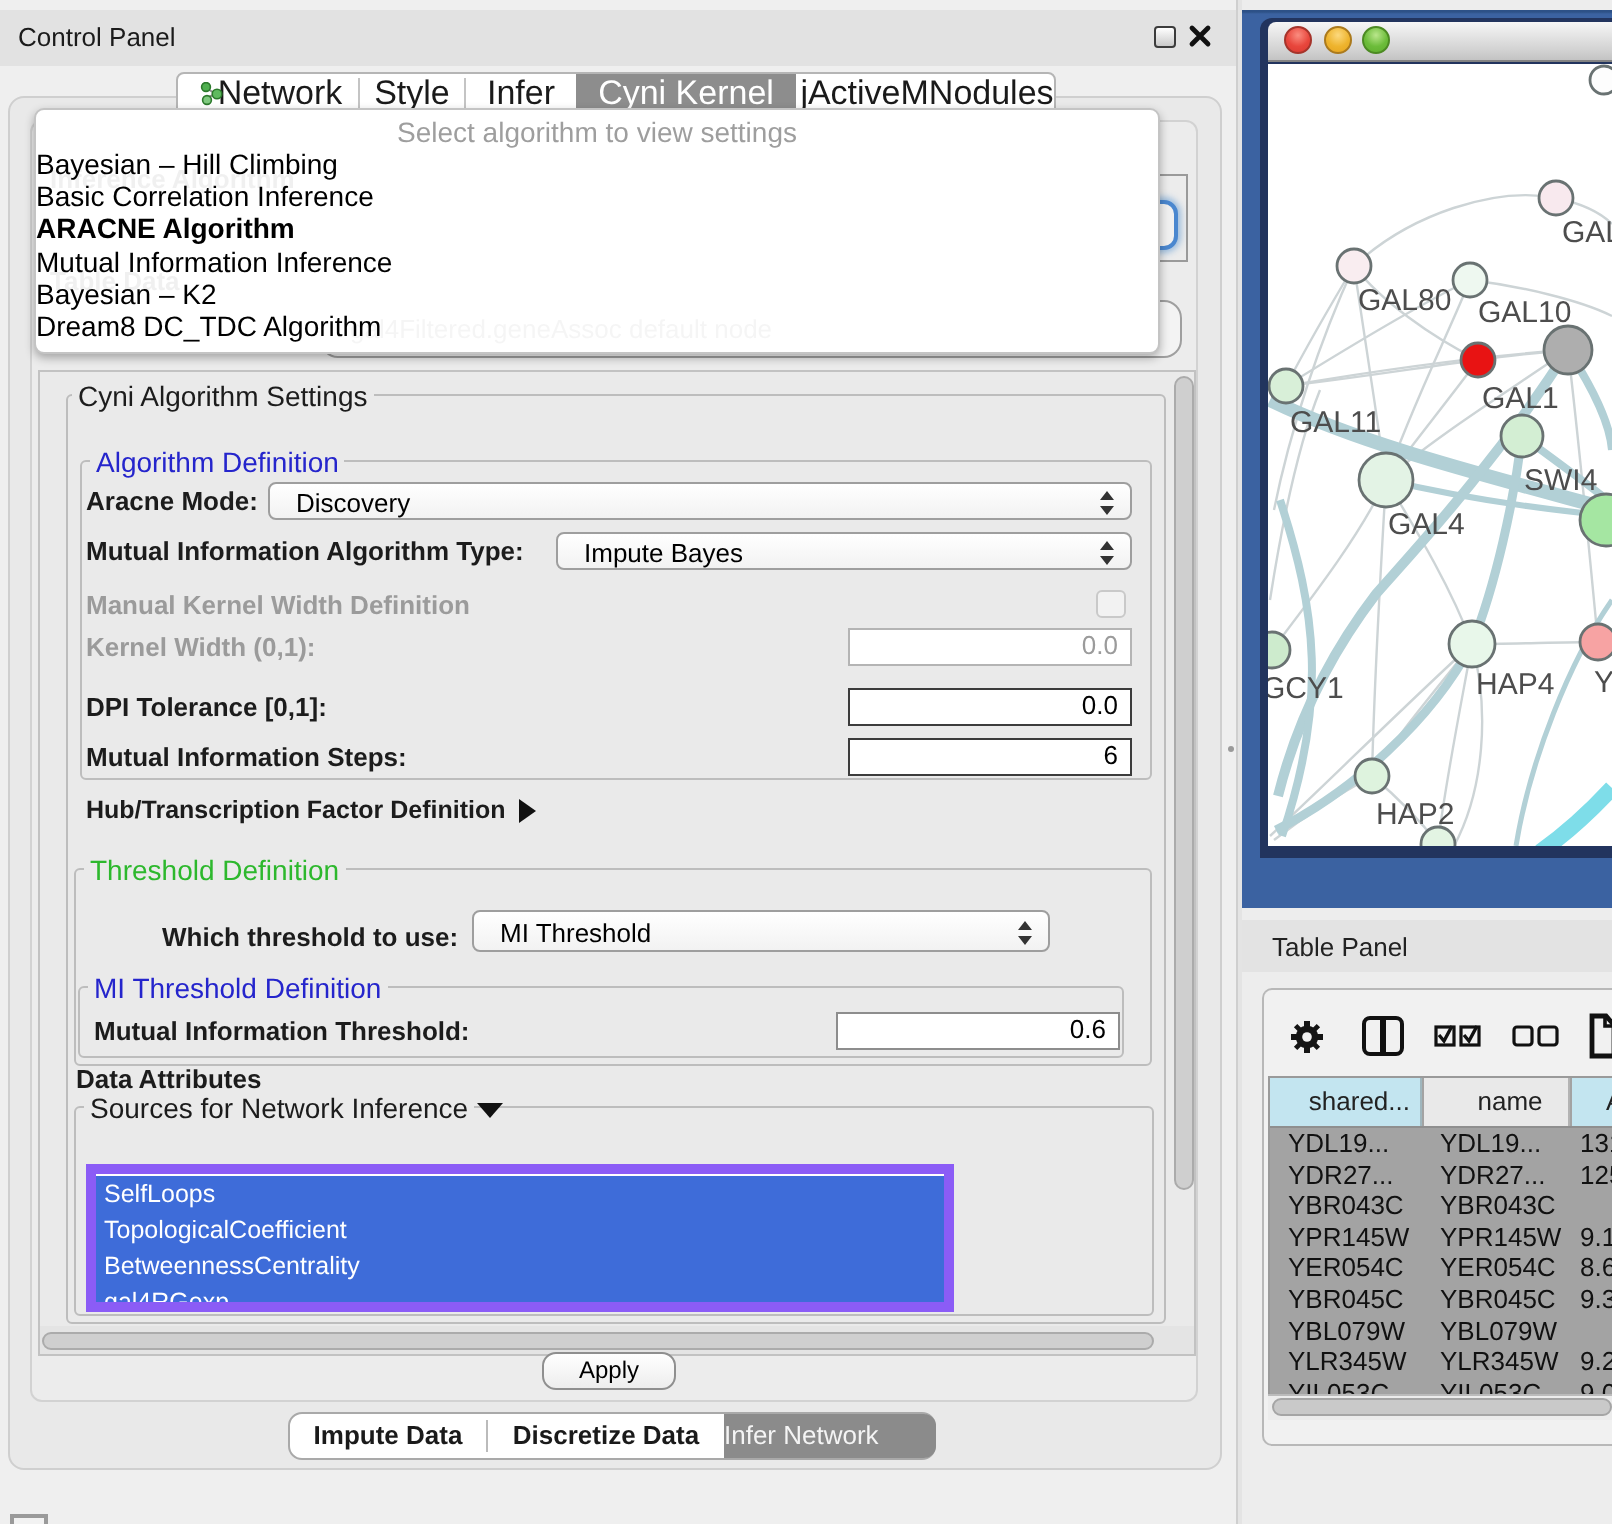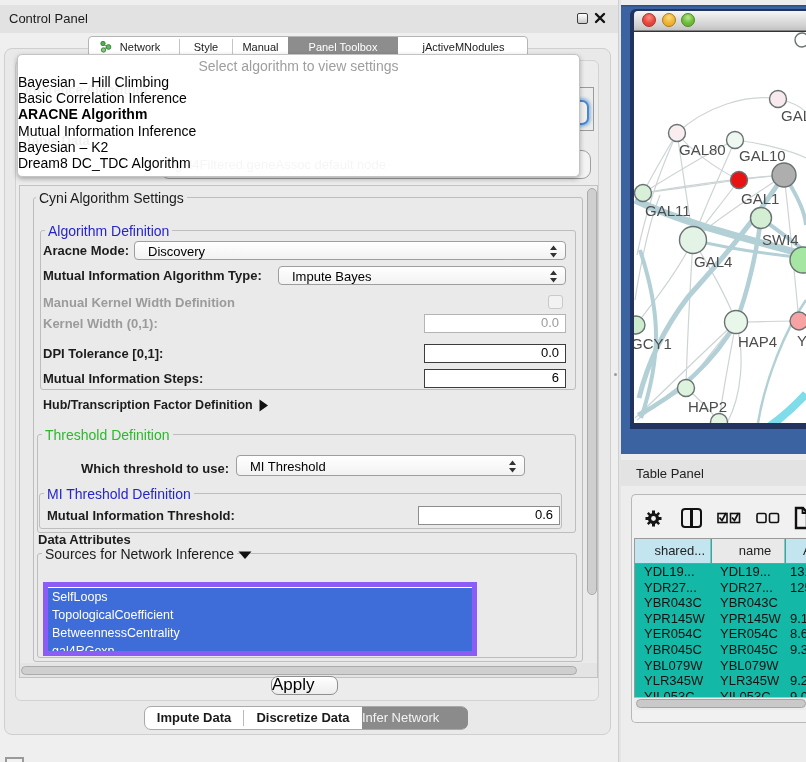--- a/index.html
+++ b/index.html
@@ -16,33 +16,33 @@
 
 <div class="abs" style="left:577px;top:13px;width:11px;height:11px;border:1.6px solid #3c3c3c;border-radius:2px;background:linear-gradient(#fff,#c9c9c9);"></div>
 <svg class="abs" style="left:594px;top:12px;" width="12" height="12" viewBox="0 0 12 12">
     <path d="M2 2 L10 10 M10 2 L2 10" stroke="#111" stroke-width="2.4" stroke-linecap="round"></path>
   </svg>
 
 <div class="abs" style="left:4px;top:48px;width:607px;height:687px;background:#e9e9e9;border:1px solid #cfcfcf;border-radius:8px;"></div>
 
 <div class="abs" style="left:15px;top:60px;width:584px;height:641px;background:#ececec;border:1px solid #d2d2d2;border-radius:6px;"></div>
 
-<div id="toptabs" class="abs" style="left:88px;top:36px;width:440px;height:22px;background:#fff;border:1px solid #b5b5b5;border-radius:4px;font-size:11px;color:#1a1a1a;">
+<div id="toptabs" class="abs" style="left:88px;top:36px;width:440px;height:22px;background:#fff;border:1px solid #b5b5b5;border-radius:4px;font-size:17px;color:#1a1a1a;">
   <div class="abs" style="left:0;top:0;width:90px;height:20px;line-height:20px;text-align:center;padding-left:12px;">Network</div>
   <svg class="abs" style="left:11px;top:4px;" width="12" height="13" viewBox="0 0 12 13">
       <path d="M3 3 L8 6 M3 8 L8 6" stroke="#8a8a8a" stroke-width="1"></path>
       <circle cx="3" cy="2.5" r="2.2" fill="#4faf4f" stroke="#2c7a2c" stroke-width="0.8"></circle>
       <circle cx="3.5" cy="9" r="2.2" fill="#7fc97f" stroke="#2c7a2c" stroke-width="0.8"></circle>
       <circle cx="8.5" cy="6" r="2.4" fill="#5fba5f" stroke="#2c7a2c" stroke-width="0.8"></circle>
     </svg>
   <div class="abs" style="left:90px;top:2px;width:1px;height:16px;background:#c4c4c4;"></div>
   <div class="abs" style="left:91px;top:0;width:52px;height:20px;line-height:20px;text-align:center;">Style</div>
   <div class="abs" style="left:143px;top:2px;width:1px;height:16px;background:#c4c4c4;"></div>
-  <div class="abs" style="left:144px;top:0;width:55px;height:20px;line-height:20px;text-align:center;">Manual</div>
-  <div class="abs" style="left:199px;top:0;width:110px;height:20px;line-height:20px;text-align:center;background:#8d8d8d;color:#fff;">Panel Toolbox</div>
+  <div class="abs" style="left:144px;top:0;width:55px;height:20px;line-height:20px;text-align:center;">Infer</div>
+  <div class="abs" style="left:199px;top:0;width:110px;height:20px;line-height:20px;text-align:center;background:#8d8d8d;color:#fff;">Cyni Kernel</div>
   <div class="abs" style="left:309px;top:0;width:131px;height:20px;line-height:20px;text-align:center;">jActiveMNodules</div>
 </div>
 
 <div class="abs" style="left:19px;top:185px;width:579px;height:493px;background:#eaeaea;border:1px solid #c2c2c2;"></div>
 
 <div class="abs" style="left:587px;top:188px;width:10px;height:407px;background:#cfcfcf;border:1px solid #ababab;border-radius:6px;"></div>
 
 <div class="abs" style="left:20px;top:663px;width:577px;height:14px;background:#e4e4e4;"></div>
 <div class="abs" style="left:21px;top:665.5px;width:556px;height:9px;background:#cfcfcf;border:1px solid #ababab;border-radius:5px;"></div>
 
@@ -120,21 +120,21 @@
     </svg>
 
   <div class="blab" style="left:38px;top:532px;">Data Attributes</div>
 
   <div class="abs" style="left:43px;top:582px;width:434px;height:74px;background:#fff;border:5px solid #8b5cf6;overflow:hidden;">
     <div class="abs" style="left:0;top:1px;width:501px;height:72px;background:#3e6cd9;color:#fff;font-size:12.5px;line-height:18px;padding-left:4px;">SelfLoops<br>TopologicalCoefficient<br>BetweennessCentrality<br>gal4RGexp</div>
     <div class="abs" style="left:505px;top:6px;width:9px;height:62px;background:#cdcdcd;border:1px solid #a5a5a5;border-radius:5px;"></div>
   </div>
 </div>
 
-<div class="abs" style="left:271px;top:676px;width:67px;height:19px;background:linear-gradient(#ffffff,#ededed);border:1.4px solid #8f8f8f;border-radius:7px;font-size:17px;color:#000;line-height:16px;">Apply</div>
+<div class="abs" style="left:271px;top:676px;width:67px;height:19px;background:linear-gradient(#ffffff,#ededed);border:1.4px solid #8f8f8f;border-radius:7px;font-size:12px;color:#000;text-align:center;line-height:16px;">Apply</div>
 
 <div class="abs" style="left:144px;top:706px;width:324px;height:24px;background:#fff;border:1px solid #a9a9a9;border-radius:7px;font-size:13px;font-weight:bold;color:#1a1a1a;">
   <div class="abs" style="left:0;top:0;width:98px;height:22px;line-height:22px;text-align:center;">Impute Data</div>
   <div class="abs" style="left:98px;top:3px;width:1px;height:16px;background:#bbb;"></div>
   <div class="abs" style="left:99px;top:0;width:118px;height:22px;line-height:22px;text-align:center;">Discretize Data</div>
   <div class="abs" style="left:217px;top:0;width:106px;height:22px;line-height:22px;text-align:left;background:#8b8b8b;color:#f4f4f4;border-radius:0 6px 6px 0;font-weight:normal;">Infer Network</div>
 </div>
 
 <div class="abs" style="left:5px;top:757px;width:19px;height:10px;border:2px solid #9a9a9a;background:#f2f2f2;"></div>
 
@@ -269,21 +269,21 @@
   </svg>
   <svg class="abs" style="left:756px;top:512px;" width="25" height="12" viewBox="0 0 25 12">
     <rect x="1" y="1.5" width="9" height="9" fill="none" stroke="#111" stroke-width="1.6" rx="1.5"></rect>
     <rect x="13.5" y="1.5" width="9" height="9" fill="none" stroke="#111" stroke-width="1.6" rx="1.5"></rect>
   </svg>
   <svg class="abs" style="left:794px;top:506px;" width="14" height="24" viewBox="0 0 14 24">
     <path d="M2 2 L9 2 L13 6.5 L13 22 L2 22 Z" fill="none" stroke="#111" stroke-width="2.4"></path>
     <path d="M8.5 2 L8.5 7 L13 7" fill="none" stroke="#111" stroke-width="1.8"></path>
   </svg>
 
-  <div class="abs" style="left:634px;top:538px;width:172px;height:172px;background:#14b8a6;border:1px solid #9a9a9a;border-right:none;overflow:hidden;font-size:13px;">
+  <div class="abs" style="left:634px;top:538px;width:172px;height:172px;background:#a3a3a3;border:1px solid #9a9a9a;border-right:none;overflow:hidden;font-size:13px;">
     <div class="abs" style="left:0;top:0;width:76px;height:24px;background:#c3e5f0;border-right:1px solid #9fb6bd;text-align:right;padding-right:5px;line-height:24px;color:#222;">shared...</div>
     <div class="abs" style="left:77px;top:0;width:73px;height:24px;background:#e9e9e9;border-right:1px solid #b3b3b3;text-align:center;padding-left:14px;line-height:24px;color:#222;">name</div>
     <div class="abs" style="left:151px;top:0;width:25px;height:24px;background:#c3e5f0;line-height:24px;color:#222;padding-left:17px;">A</div>
     <div class="abs" style="left:0;top:24px;width:176px;height:1px;background:#8f8f8f;"></div>
     <div class="abs" style="left:9px;top:25px;width:80px;line-height:15.6px;color:#111;">YDL19...<br>YDR27...<br>YBR043C<br>YPR145W<br>YER054C<br>YBR045C<br>YBL079W<br>YLR345W<br>YIL053C</div>
     <div class="abs" style="left:85px;top:25px;width:80px;line-height:15.6px;color:#111;">YDL19...<br>YDR27...<br>YBR043C<br>YPR145W<br>YER054C<br>YBR045C<br>YBL079W<br>YLR345W<br>YIL053C</div>
     <div class="abs" style="left:155px;top:25px;width:30px;line-height:15.6px;color:#111;">131<br>125<br>&nbsp;<br>9.1<br>8.6<br>9.3<br>&nbsp;<br>9.2<br>9.0</div>
   </div>
 
   <div class="abs" style="left:634px;top:697px;width:172px;height:13px;background:#ececec;border-top:1px solid #bbb;"></div>

